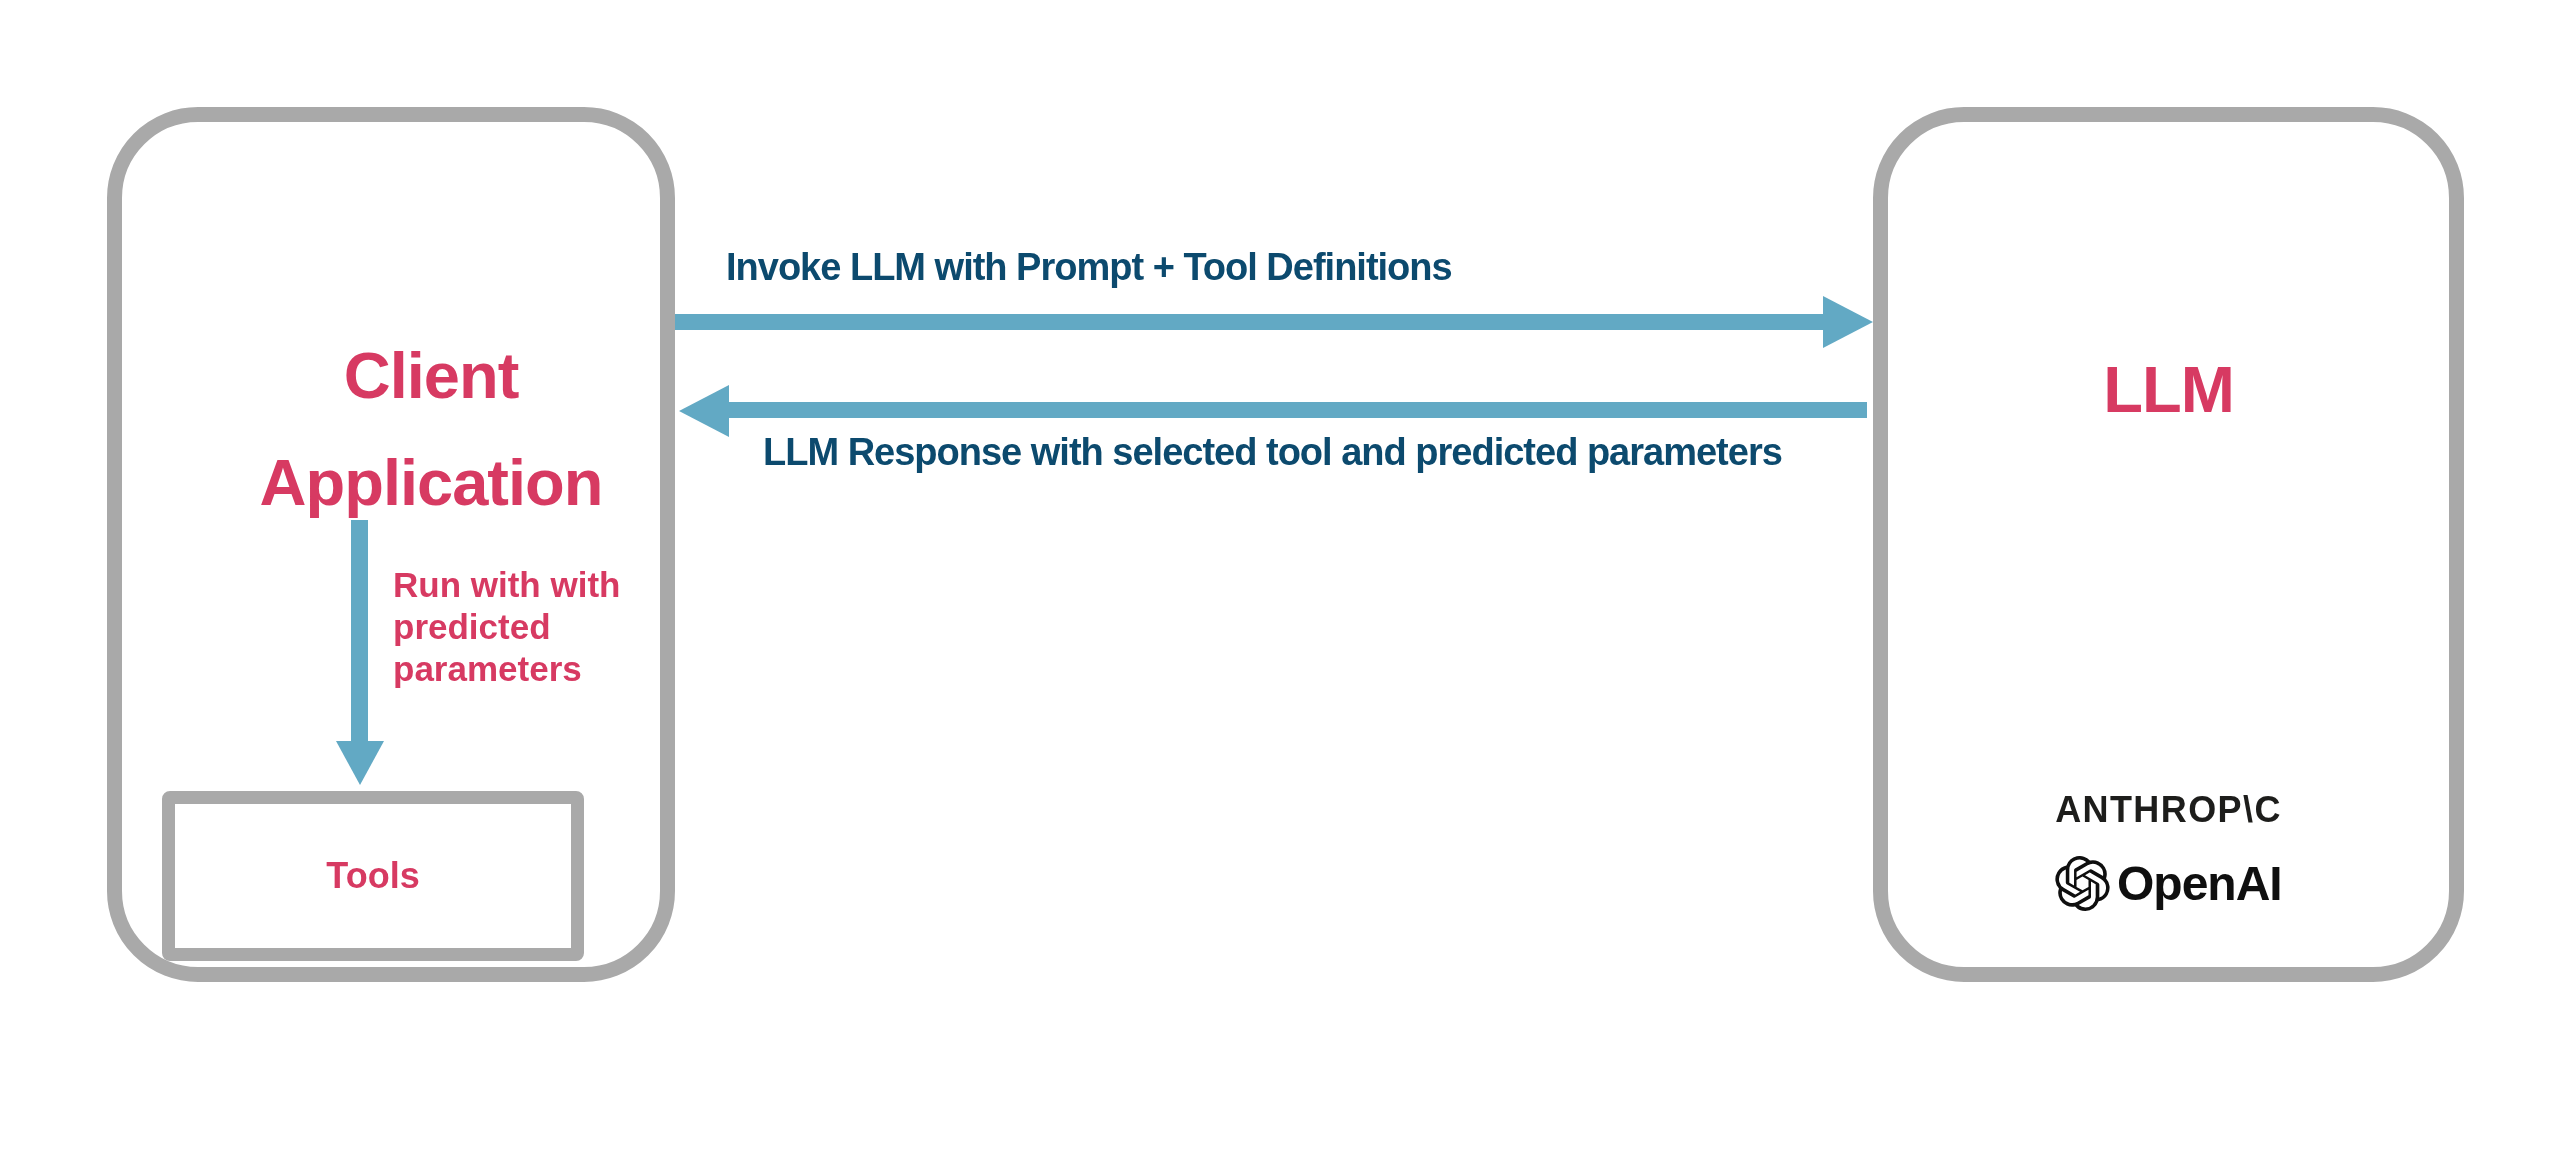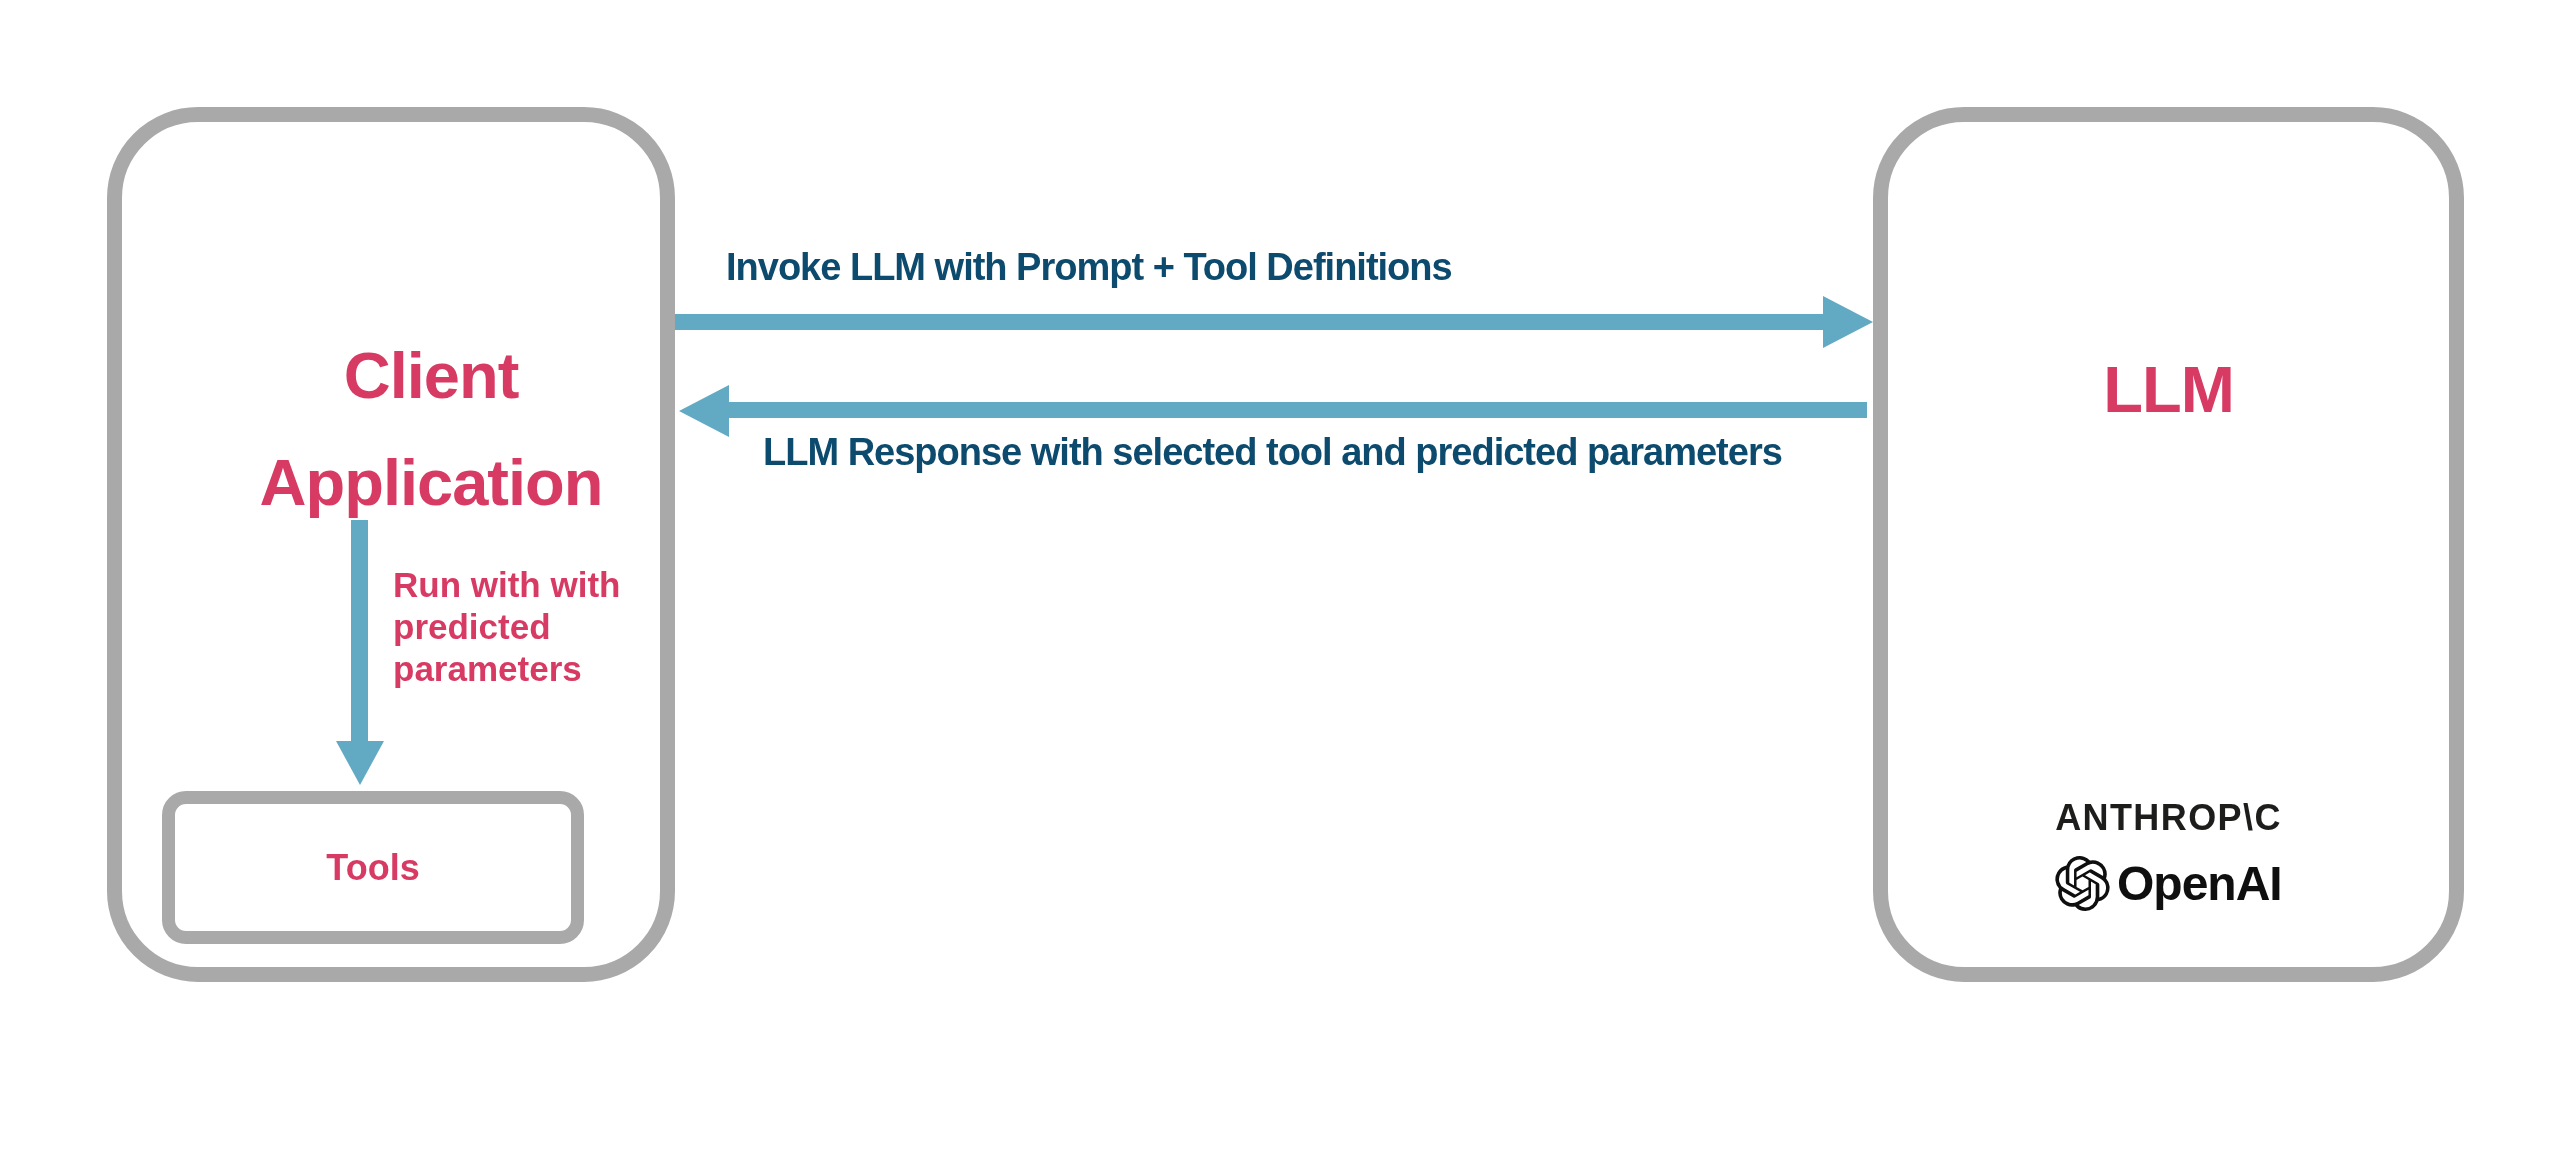--- a/index.html
+++ b/index.html
@@ -36,23 +36,23 @@
     white-space: nowrap;
   }
   #client-title { left: 107px; width: 648px; top: 322px; }
   #provider-title { left: 1873px; width: 591px; top: 336px; }
 
   #tools-box {
     position: absolute;
     left: 162px;
     top: 791px;
     width: 422px;
-    height: 153px;
+    height: 170px;
     border: 13.3px solid #a9a9a9;
-    border-radius: 24px;
+    border-radius: 8px;
     box-sizing: border-box;
     display: flex;
     align-items: center;
     justify-content: center;
     background: #ffffff;
   }
   #tools-label {
     color: #d73a62;
     font-weight: bold;
     font-size: 36px;
@@ -116,21 +116,20 @@
     position: absolute;
     left: 1873px;
     top: 789px;
     width: 591px;
     text-align: center;
     color: #1d1d1b;
     font-weight: bold;
     font-size: 36px;
     letter-spacing: 1.4px;
     white-space: nowrap;
-    margin-top: 8px;
   }
   #openai-logo {
     position: absolute;
     left: 1873px;
     top: 856px;
     width: 591px;
     display: flex;
     align-items: center;
     justify-content: center;
     gap: 6.7px;

